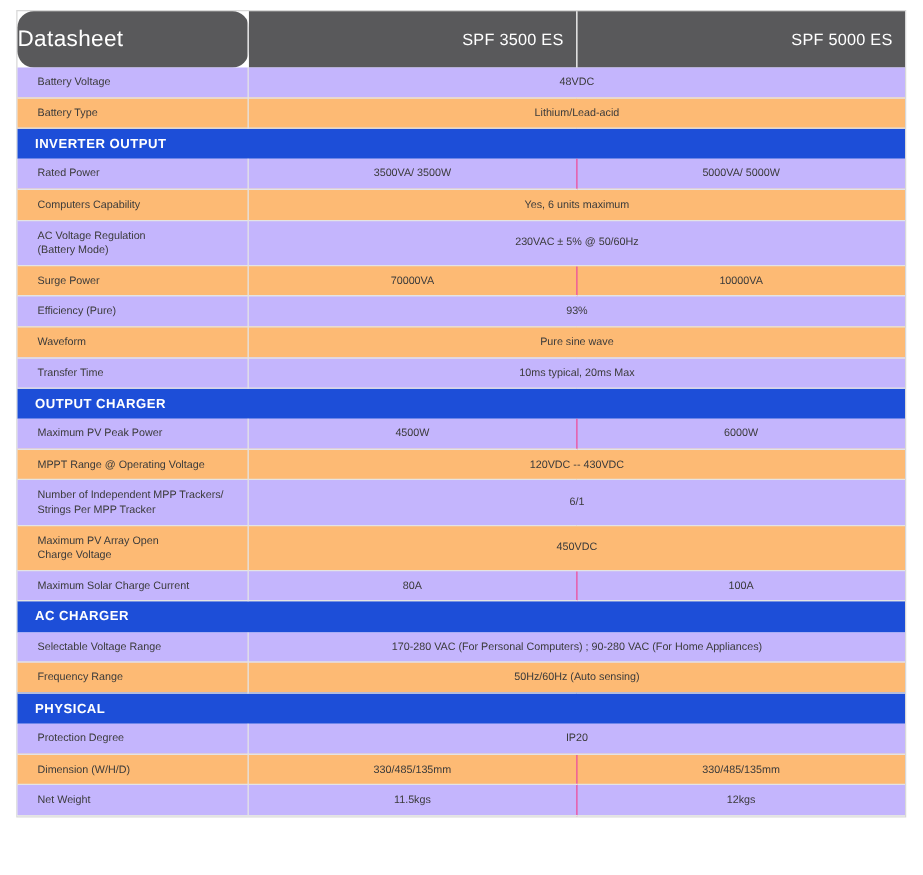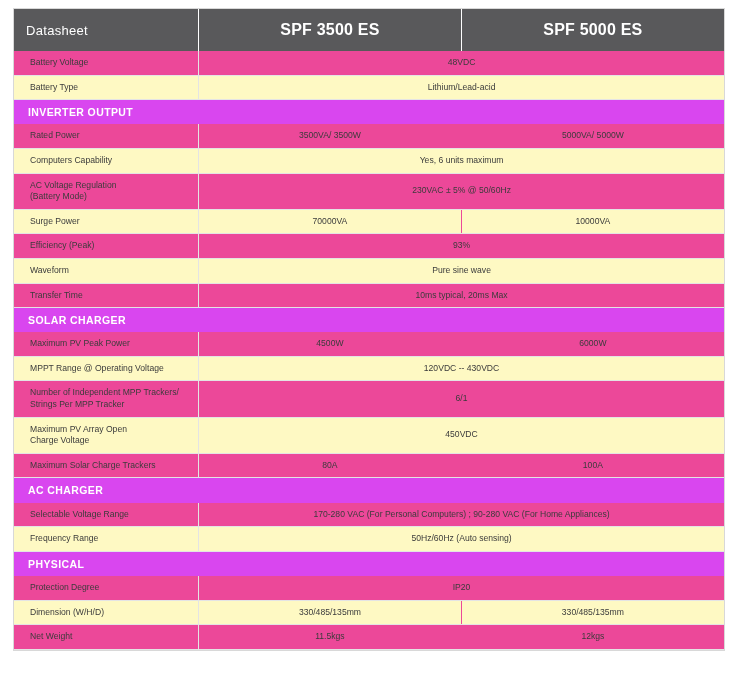--- a/index.html
+++ b/index.html
@@ -26,40 +26,41 @@
     table-layout: fixed;
   }
   table.ds col.c1 { width: 26%; }
   table.ds col.c2 { width: 37%; }
   table.ds col.c3 { width: 37%; }
 
   
   thead th {
     background: #59595b;
     color: #ffffff;
-    font-weight: bold;
+    font-weight: normal;
     padding: 12px 10px;
-    text-align: center;
-    font-size: 16px;
+    text-align: right;
+    font-size: 13px;
     letter-spacing: 0.2px;
     border-right: 1px solid #ffffff;
     vertical-align: middle;
   }
   thead th.title {
     text-align: left;
-    font-size: 13px;
+    font-size: 18px;
     font-weight: normal;
-    padding-left: 12px;
+    padding-left: 0;
     letter-spacing: 0.3px;
+    border-radius: 13px;
   }
   thead th:last-child { border-right: none; }
 
   
   tr.section td {
-    background: #d946ef;
+    background: #1d4ed8;
     color: #ffffff;
     font-weight: bold;
     font-size: 10.5px;
     padding: 5px 10px 5px 14px;
     letter-spacing: 0.4px;
     border: none;
   }
 
   
   tbody td {
@@ -75,22 +76,22 @@
     color: #3b3b3b;
     border-right: 1px solid #e4e4e4;
   }
   td.val {
     text-align: center;
     color: #3b3b3b;
   }
   td.val.split {
     border-right: 1px solid #ec4899;
   }
-  tr.alt td { background: #ec4899; }
-  tr.plain td { background: #fef9c3; }
+  tr.alt td { background: #c4b5fd; }
+  tr.plain td { background: #fdba74; }
   .nowrap { white-space: pre-line; }
 </style>
 </head>
 <body>
 
 <div class="sheet">
   <table class="ds">
     <colgroup>
         <col class="c1">
         <col class="c2">
@@ -128,33 +129,33 @@
           <td class="label nowrap">AC Voltage Regulation
 (Battery Mode)</td>
           <td class="val" colspan="2">230VAC ± 5% @ 50/60Hz</td>
         </tr>
         <tr class="plain">
           <td class="label nowrap">Surge Power</td>
           <td class="val split">70000VA</td>
           <td class="val">10000VA</td>
         </tr>
         <tr class="alt">
-          <td class="label nowrap">Efficiency (Peak)</td>
+          <td class="label nowrap">Efficiency (Pure)</td>
           <td class="val" colspan="2">93%</td>
         </tr>
         <tr class="plain">
           <td class="label nowrap">Waveform</td>
           <td class="val" colspan="2">Pure sine wave</td>
         </tr>
         <tr class="alt">
           <td class="label nowrap">Transfer Time</td>
           <td class="val" colspan="2">10ms typical, 20ms Max</td>
         </tr>
         <tr class="section">
-          <td colspan="3">SOLAR CHARGER</td>
+          <td colspan="3">OUTPUT CHARGER</td>
         </tr>
         <tr class="alt">
           <td class="label nowrap">Maximum PV Peak Power</td>
           <td class="val split">4500W</td>
           <td class="val">6000W</td>
         </tr>
         <tr class="plain">
           <td class="label nowrap">MPPT Range @ Operating Voltage</td>
           <td class="val" colspan="2">120VDC -- 430VDC</td>
         </tr>
@@ -162,21 +163,21 @@
           <td class="label nowrap">Number of Independent MPP Trackers/
 Strings Per MPP Tracker</td>
           <td class="val" colspan="2">6/1</td>
         </tr>
         <tr class="plain">
           <td class="label nowrap">Maximum PV Array Open
 Charge Voltage</td>
           <td class="val" colspan="2">450VDC</td>
         </tr>
         <tr class="alt">
-          <td class="label nowrap">Maximum Solar Charge Trackers</td>
+          <td class="label nowrap">Maximum Solar Charge Current</td>
           <td class="val split">80A</td>
           <td class="val">100A</td>
         </tr>
         <tr class="section">
           <td colspan="3">AC CHARGER</td>
         </tr>
         <tr class="alt">
           <td class="label nowrap">Selectable Voltage Range</td>
           <td class="val" colspan="2">170-280 VAC (For Personal Computers) ; 90-280 VAC (For Home Appliances)</td>
         </tr>

